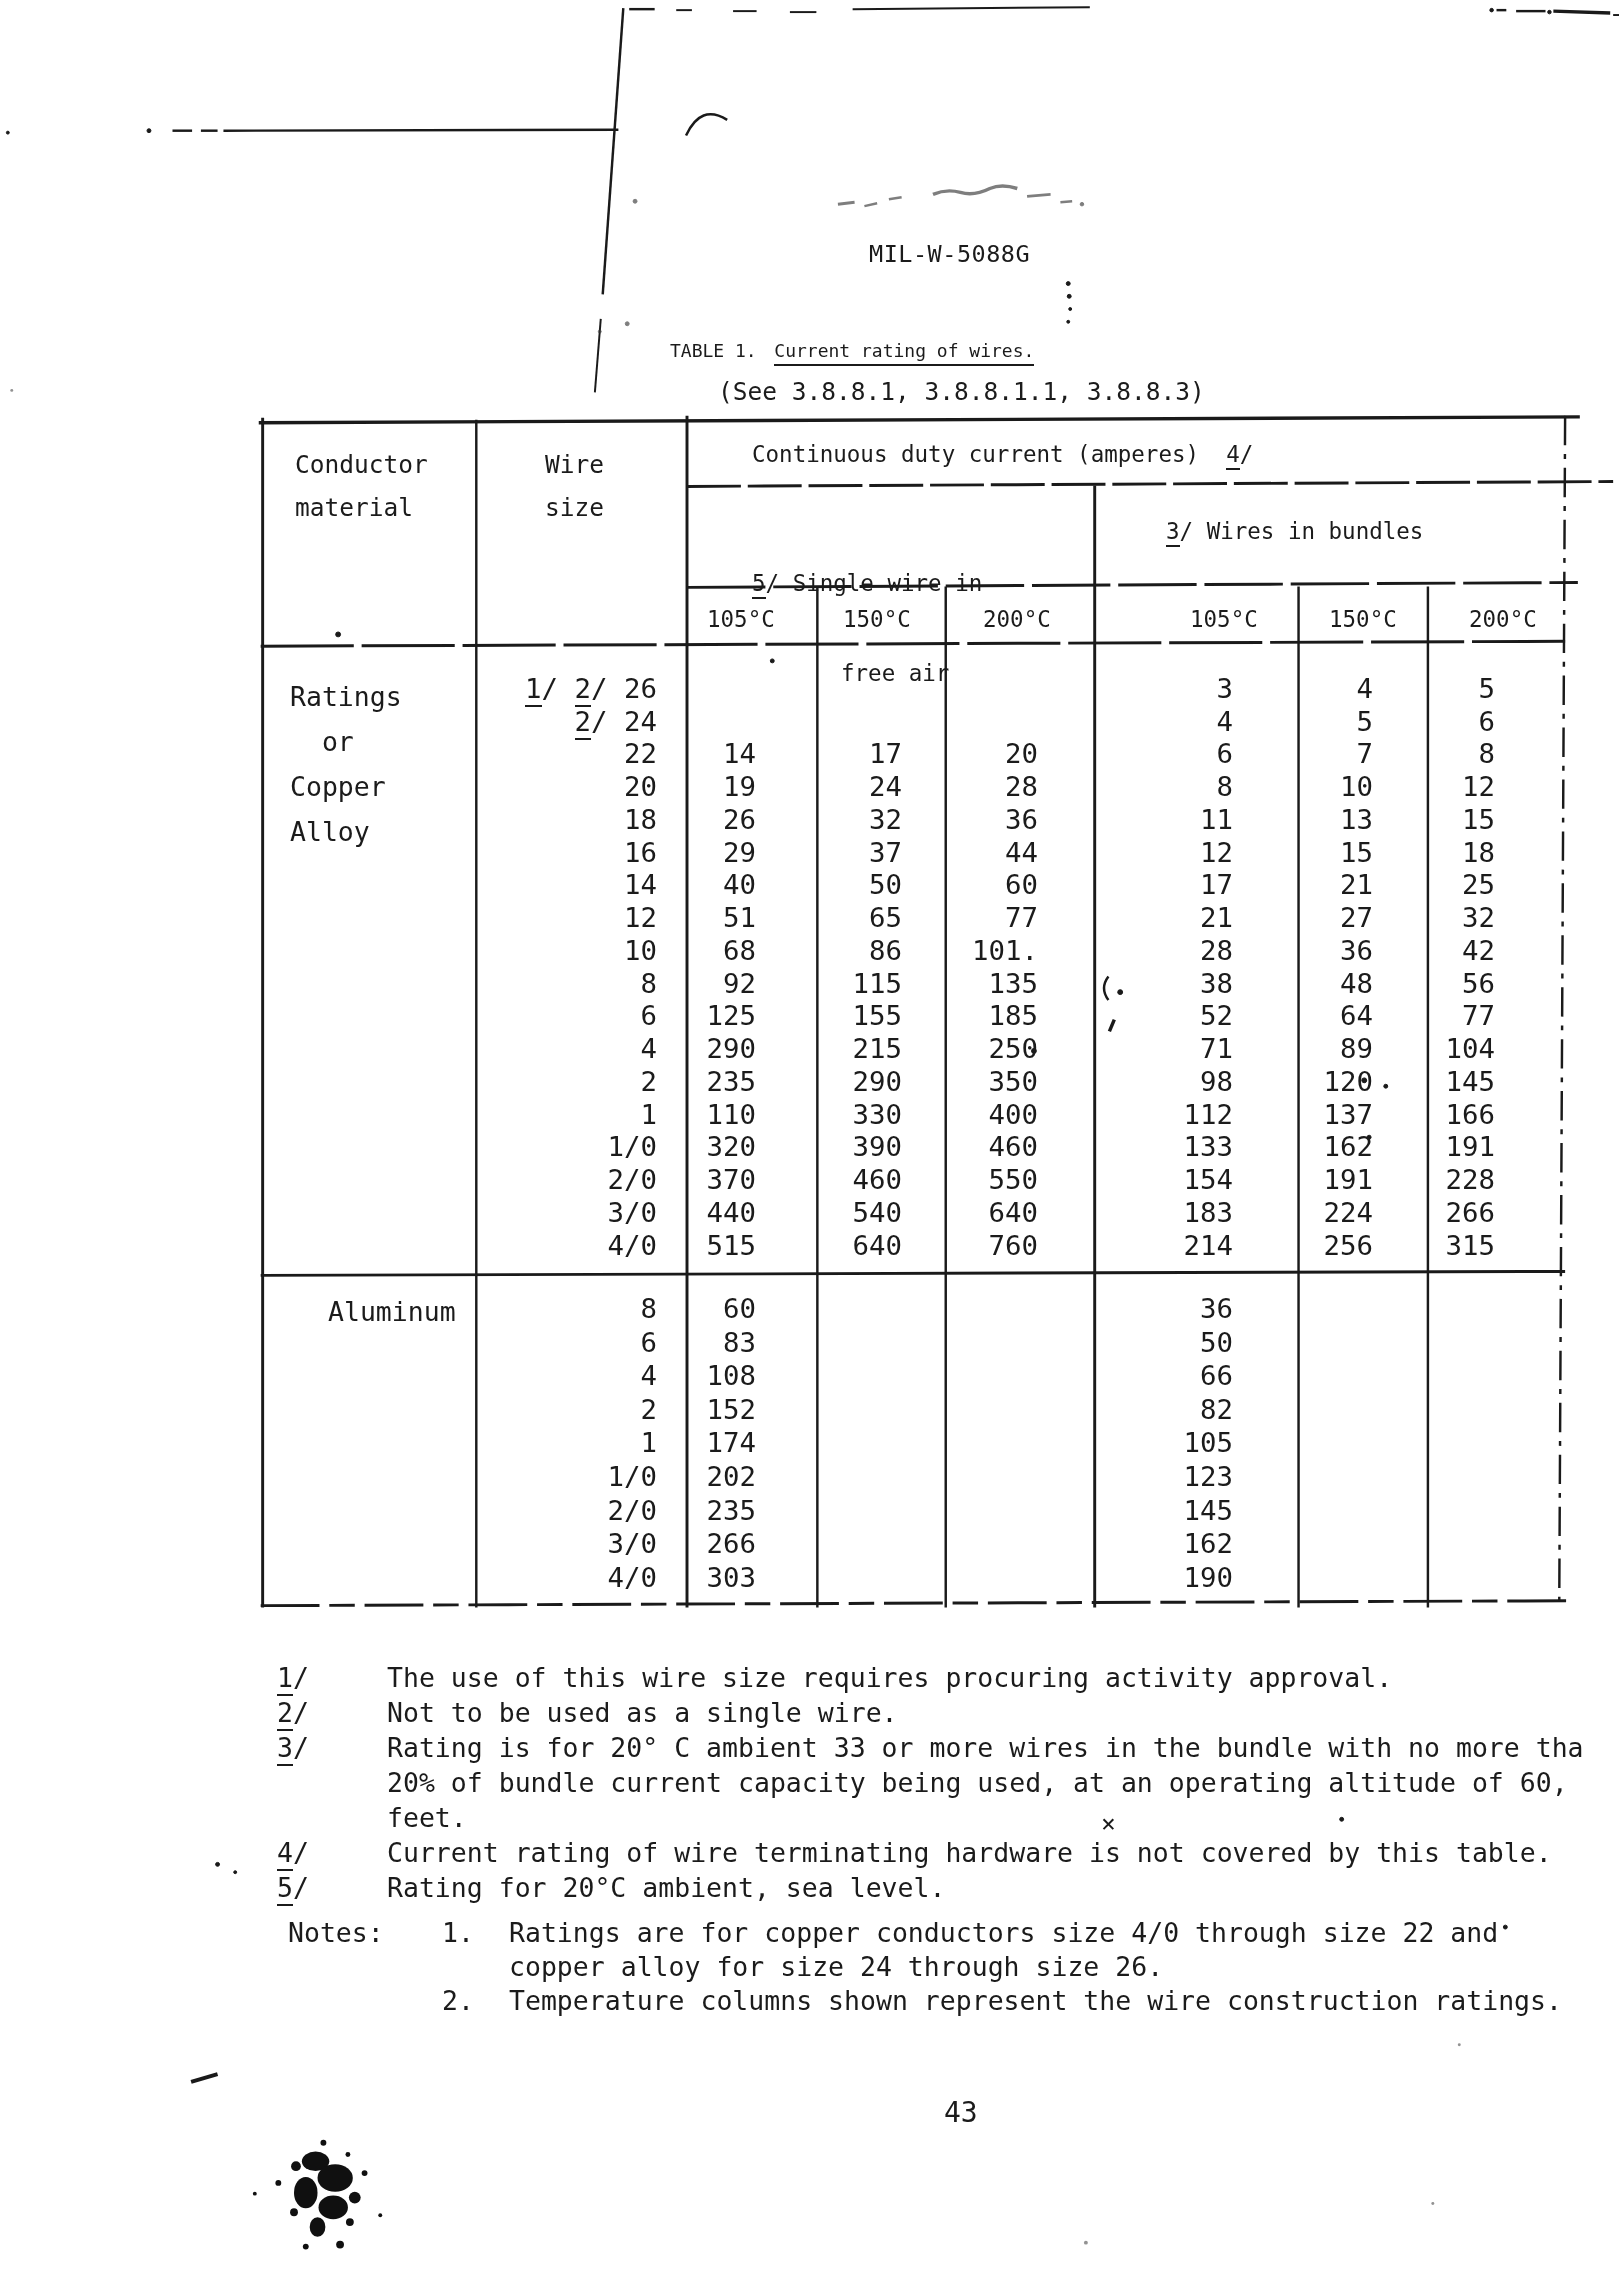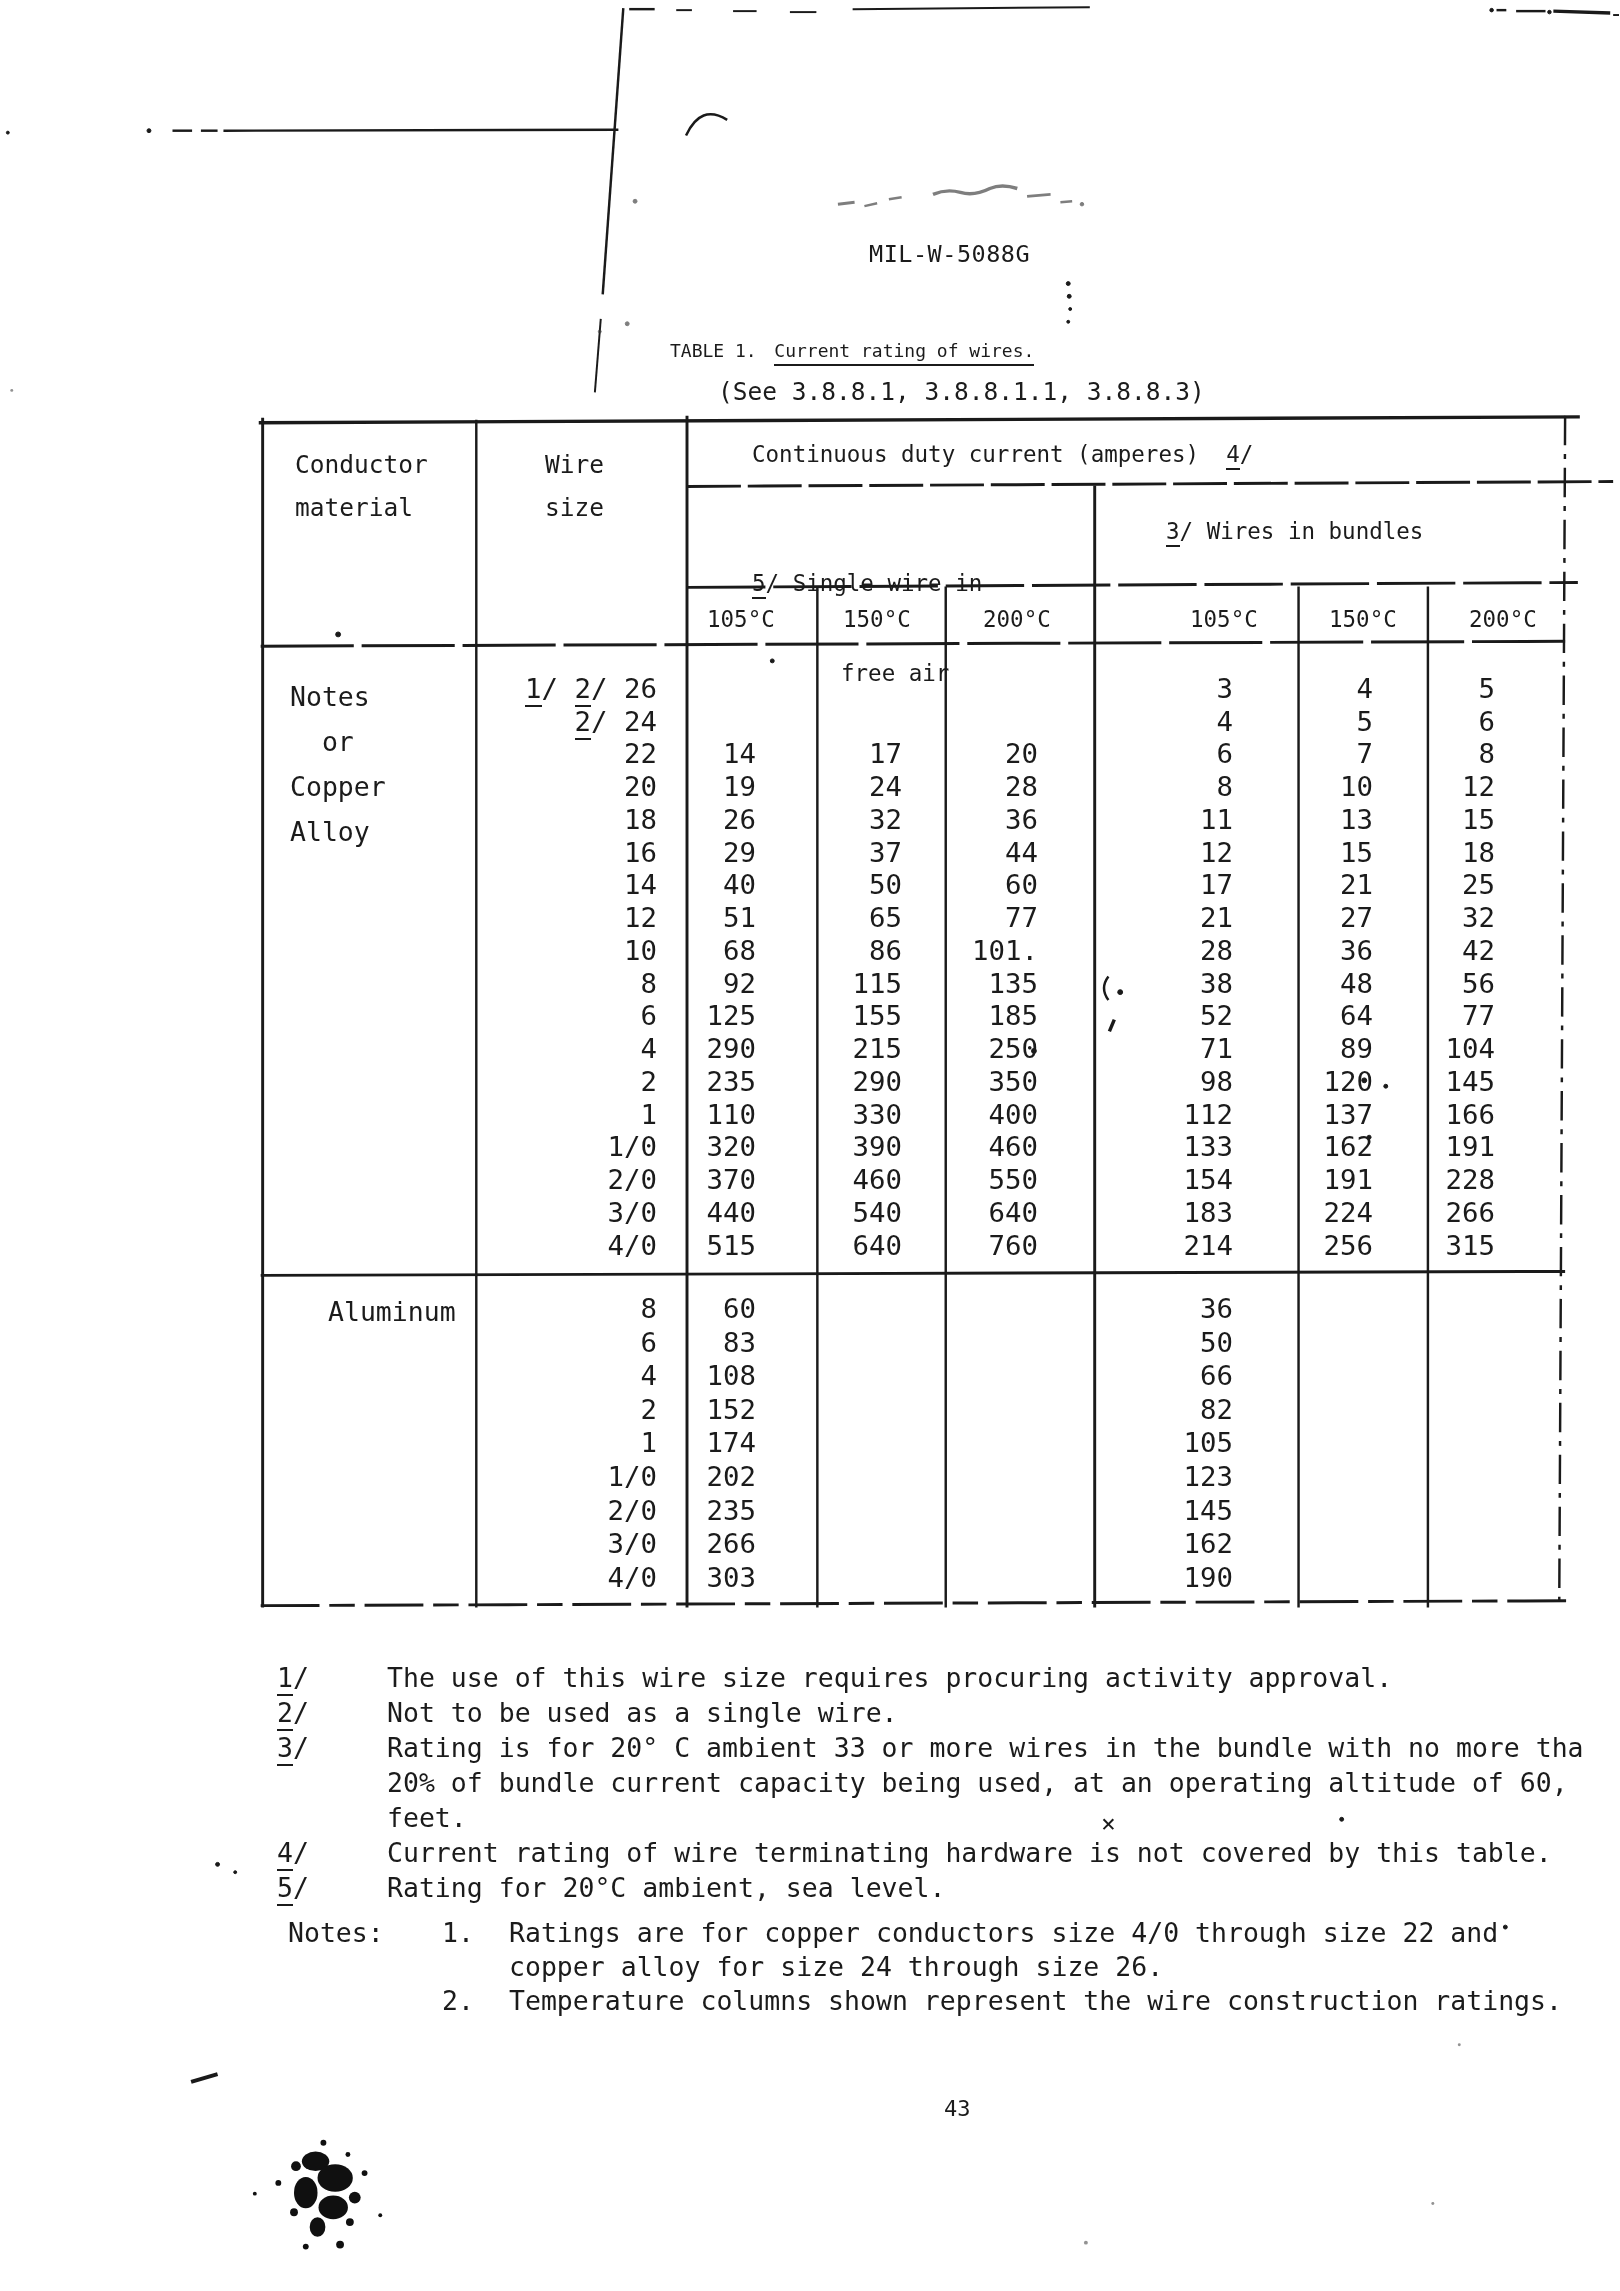--- a/index.html
+++ b/index.html
@@ -54,21 +54,21 @@
   .fnmark{position:absolute;left:0;top:0;line-height:35px;}
   .fnbody{margin-left:110px;line-height:35px;white-space:pre;}
 
   
   #notes{position:absolute;left:288px;top:1916px;font-size:26.5px;line-height:34px;}
   #notes-label{position:absolute;left:0;top:0;}
   .noteitem{position:relative;margin-left:154px;}
   .nnum{position:absolute;left:0;top:0;}
   .nlines{margin-left:67px;white-space:pre;}
 
-  #page-number{left:944px;top:2096px;font-size:22px;}
+  #page-number{left:944px;top:2096px;font-size:28px;}
   svg{position:absolute;left:0;top:0;pointer-events:none;}
 </style>
 </head>
 <body>
 
 <svg width="1620" height="2292" viewBox="0 0 1653 2338">
   <g stroke="#1a1a1a" fill="none">
 
     <line x1="268" y1="426" x2="268" y2="1640" stroke-width="3"></line>
     <line x1="486" y1="428" x2="486" y2="1640" stroke-width="2.5"></line>
@@ -192,21 +192,21 @@
 </div>
 <div class="hdr" id="h-bundle"><span class="um"><span class="fm"><u>3</u>/</span></span><span> </span><span>Wires in bundles</span></div>
 
 <span class="temp" id="t-s105">105°C</span>
 <span class="temp" id="t-s150">150°C</span>
 <span class="temp" id="t-s200">200°C</span>
 <span class="temp" id="t-b105">105°C</span>
 <span class="temp" id="t-b150">150°C</span>
 <span class="temp" id="t-b200">200°C</span>
 
-<div class="mat" id="mat-copper">Notes
+<div class="mat" id="mat-copper">Ratings
   or
 Copper
 Alloy</div>
 <div class="mat" id="mat-alum">Aluminum</div>
 
 <div id="copper-rows">
     <div class="trow" style="top: 0px;">
       <span class="cell c-size"><span class="fm"><u>1</u>/</span> <span class="fm"><u>2</u>/</span> 26</span>
       <span class="cell c-b105">3</span>
       <span class="cell c-b150">4</span>

